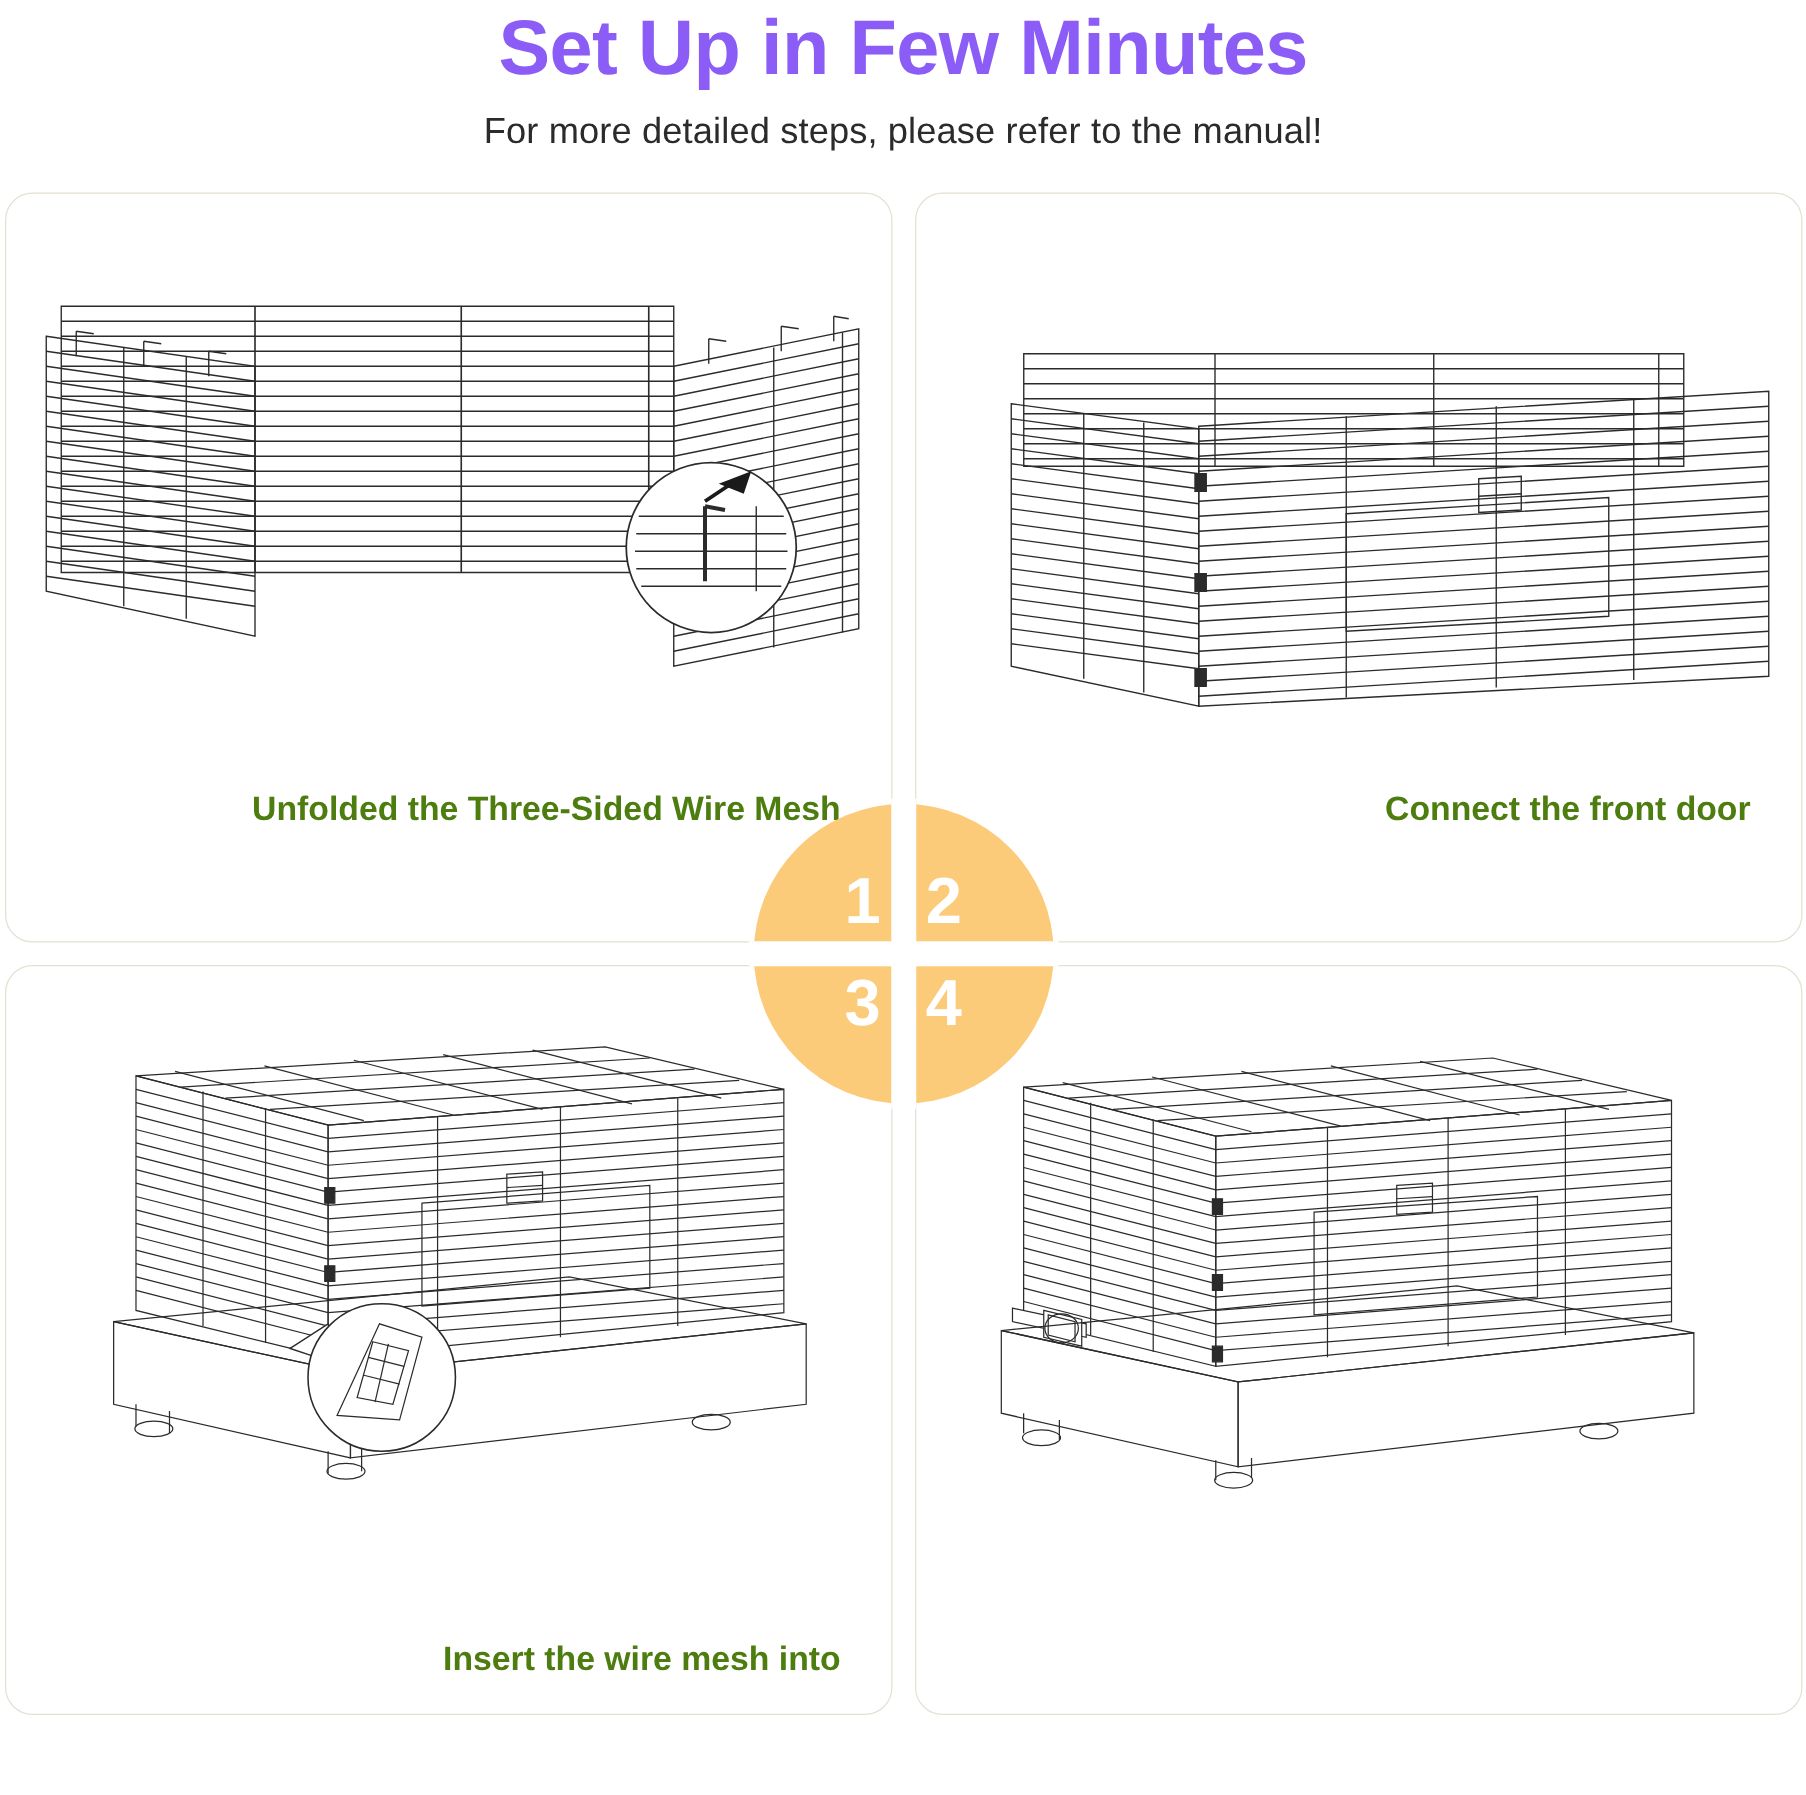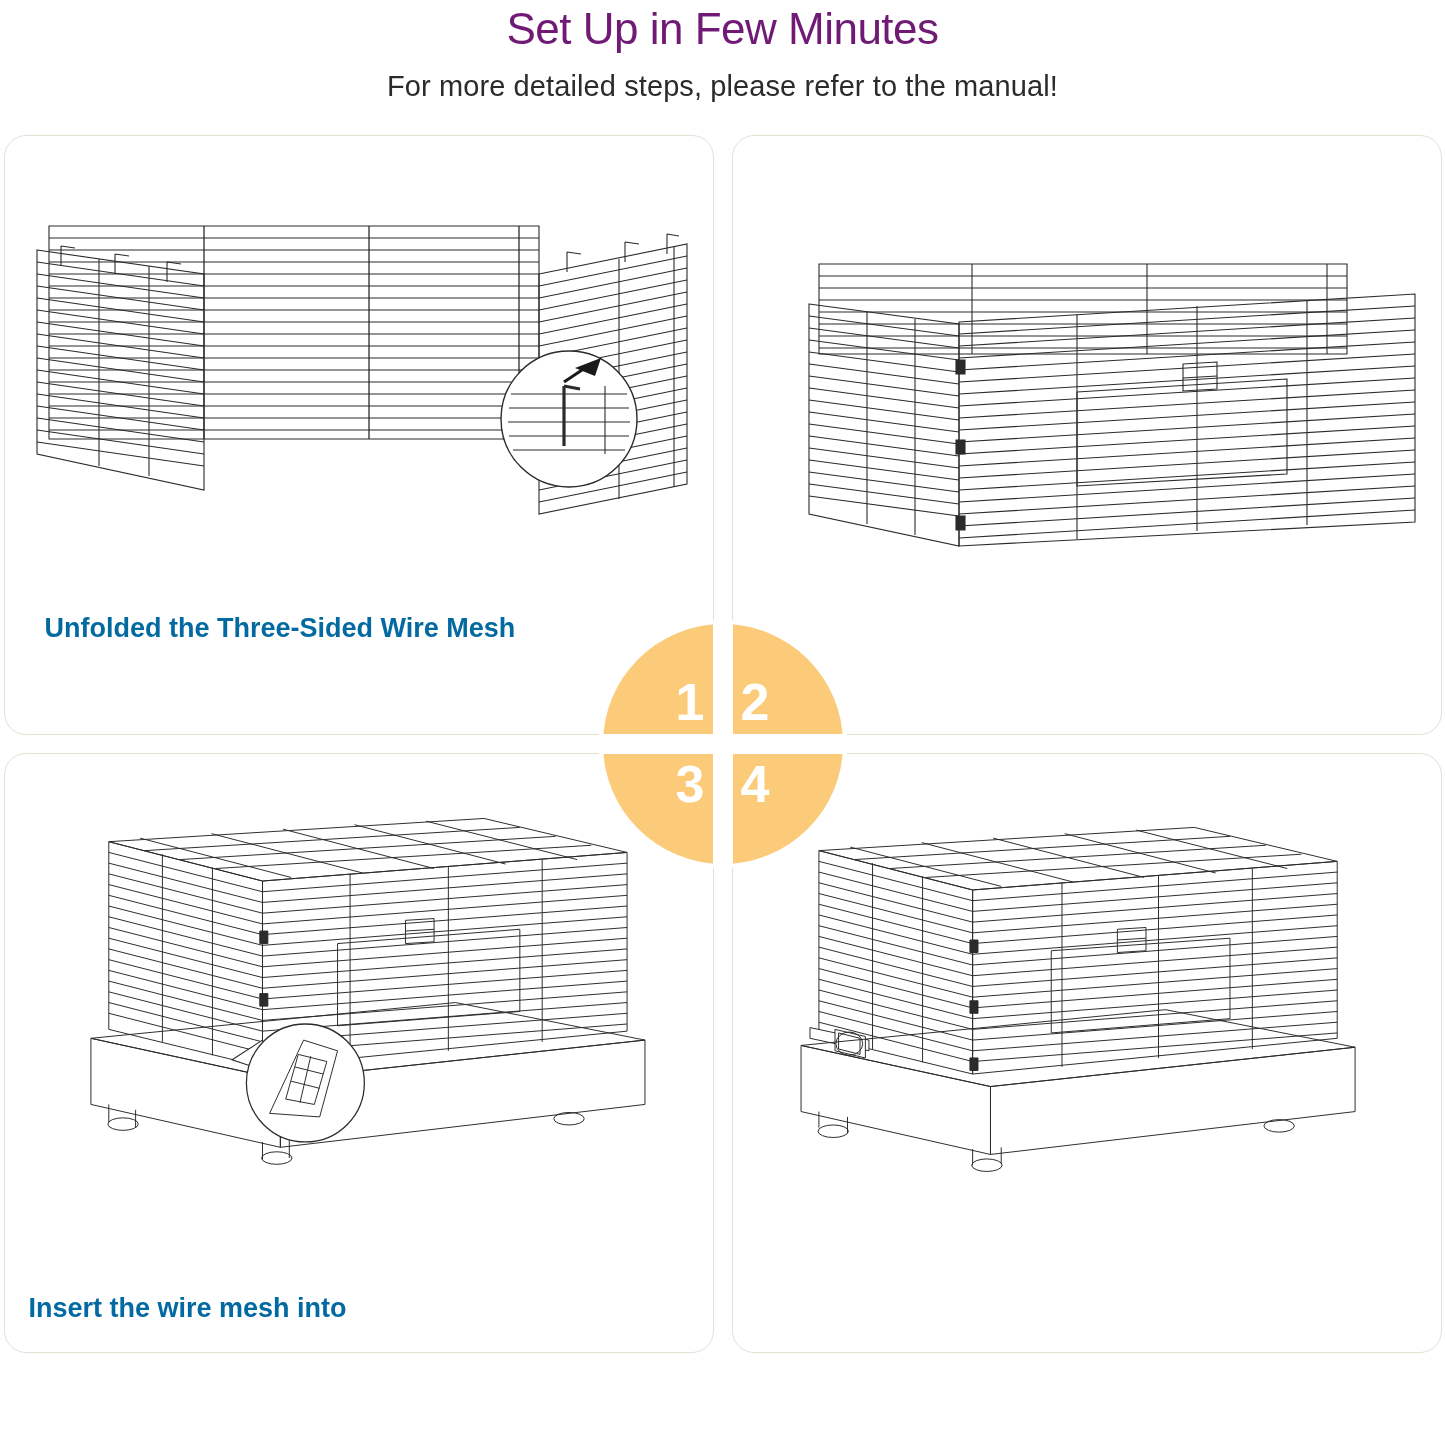--- a/index.html
+++ b/index.html
@@ -23,26 +23,26 @@
     box-sizing: border-box;
     padding: 0 14px;
   }
 
   
   .header {
     text-align: center;
     padding-top: 6px;
   }
   .header-title {
-    font-size: 44px;
-    font-weight: 400;
+    font-size: 62px;
+    font-weight: 700;
     letter-spacing: -0.5px;
     line-height: 1.05;
     margin: 0;
-    color: #701a75;
+    color: #8b5cf6;
   }
   .header-subtitle {
     font-size: 29px;
     font-weight: 400;
     color: #2b2b2b;
     margin: 18px 0 0 0;
     letter-spacing: 0.1px;
   }
 
   
@@ -72,24 +72,24 @@
     right: 14px;
     height: 420px;
   }
   .step-art svg { width: 100%; height: 100%; display: block; }
 
   .step-caption {
     position: absolute;
     left: 0;
     right: 0;
     bottom: 88px;
-    text-align: left;
+    text-align: right;
     font-size: 27px;
     font-weight: 700;
-    color: #0369a1;
+    color: #4d7c0f;
     line-height: 1.25;
     padding: 0 40px;
     box-sizing: border-box;
   }
   .step-card.bottom .step-caption {
     bottom: 26px;
     padding-left: 24px;
   }
 
   
@@ -327,20 +327,21 @@
 
             <path d="M436 210 L470 208 L470 235 L436 237 Z"></path>
             <line x1="436" y1="224" x2="470" y2="222"></line>
 
             <path d="M209 206 L218 206 L218 220 L209 220 Z" fill="#2b2b2b"></path>
             <path d="M209 286 L218 286 L218 300 L209 300 Z" fill="#2b2b2b"></path>
             <path d="M209 362 L218 362 L218 376 L209 376 Z" fill="#2b2b2b"></path>
           </g>
         </svg>
       </div>
+      <div class="step-caption">Connect the front door</div>
     </div>
 
     <div class="step-card bottom">
       <div class="step-art">
         <svg viewBox="0 0 680 470" preserveAspectRatio="xMidYMid meet">
           <g fill="none" stroke="#2b2b2b" stroke-width="1.1">
 
             <path d="M60 78 L480 52 L640 90 L232 122 Z"></path>
             <g>
               <line x1="95" y1="74" x2="264" y2="118"></line>

